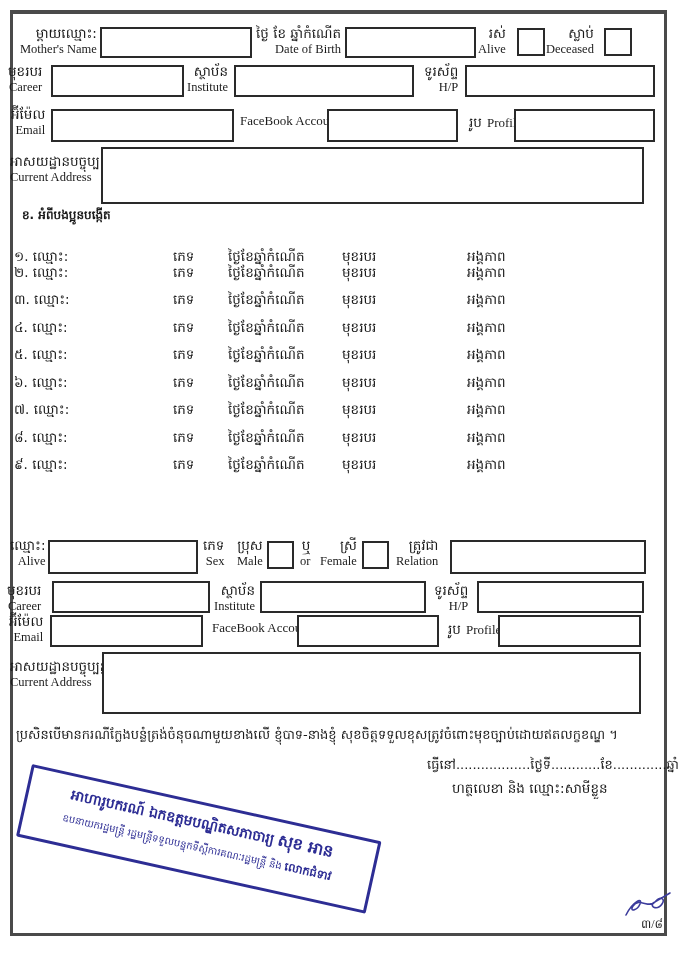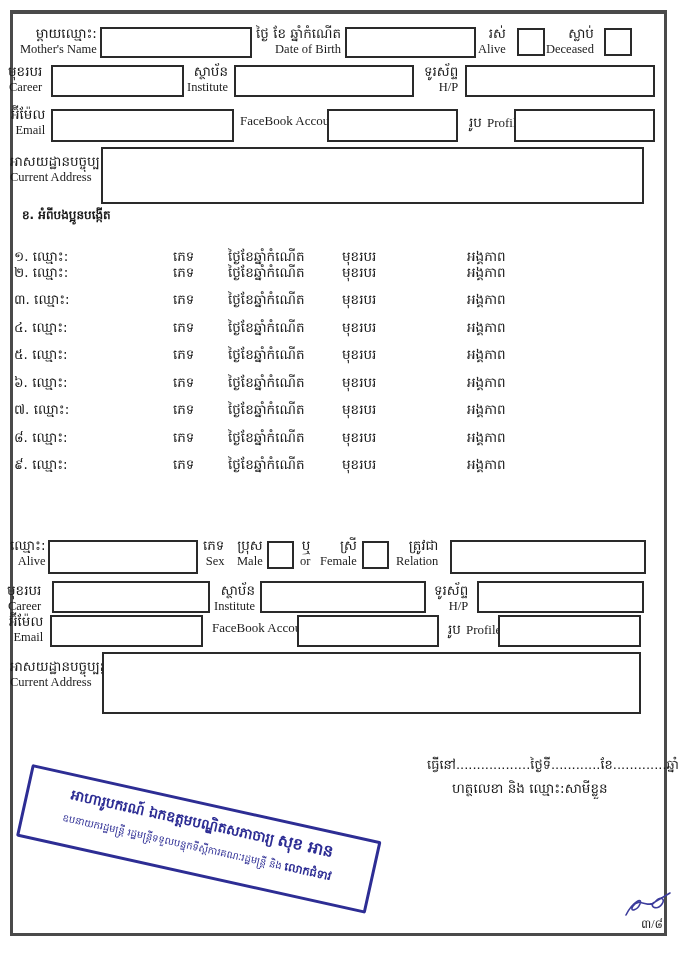--- a/index.html
+++ b/index.html
@@ -237,20 +237,21 @@
   </div>
   <div class="box" style="left:498px;top:615px;width:143px;height:32px"></div>
 
   <div class="pair" style="left:10px;top:658px;text-align:left">
     <span class="km">អាសយដ្ឋានបច្ចុប្បន្ន</span>
     <span class="en">Current Address</span>
   </div>
   <div class="box" style="left:102px;top:652px;width:539px;height:62px"></div>
 
   <div class="decl km">
+    <div class="l2">ប្រសិនបើមានករណីក្លែងបន្លំត្រង់ចំនុចណាមួយខាងលើ ខ្ញុំបាទ-នាងខ្ញុំ សុខចិត្តទទួលខុសត្រូវចំពោះមុខច្បាប់ដោយឥតលក្ខខណ្ឌ ។</div>
   </div>
 
   <div class="dateline km">ធ្វើនៅ..................ថ្ងៃទី............ខែ.............ឆ្នាំ............</div>
   <div class="sigline km">ហត្ថលេខា និង ឈ្មោះ:សាមីខ្លួន</div>
 
   <div class="stamp" style="border-color: rgb(45, 45, 148); color: rgb(45, 45, 148);">
     <div class="stamp-l1">
       <span>អាហារូបករណ៍ ឯកឧត្តមបណ្ឌិតសភាចារ្យ</span><b>សុខ អាន</b>
     </div>
     <div class="stamp-l2">

